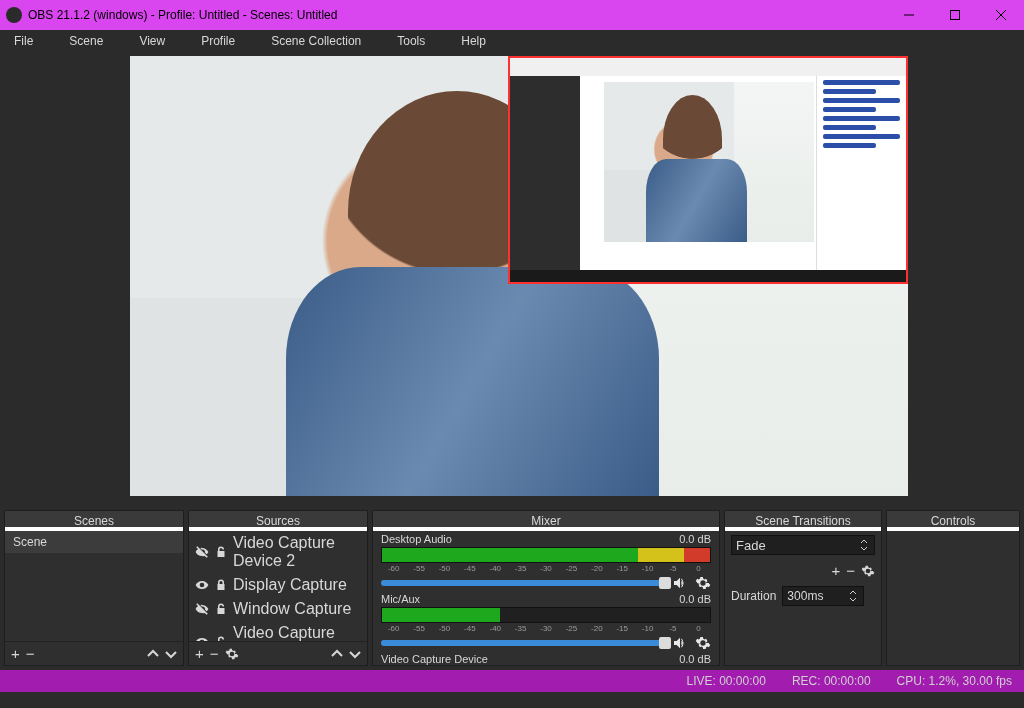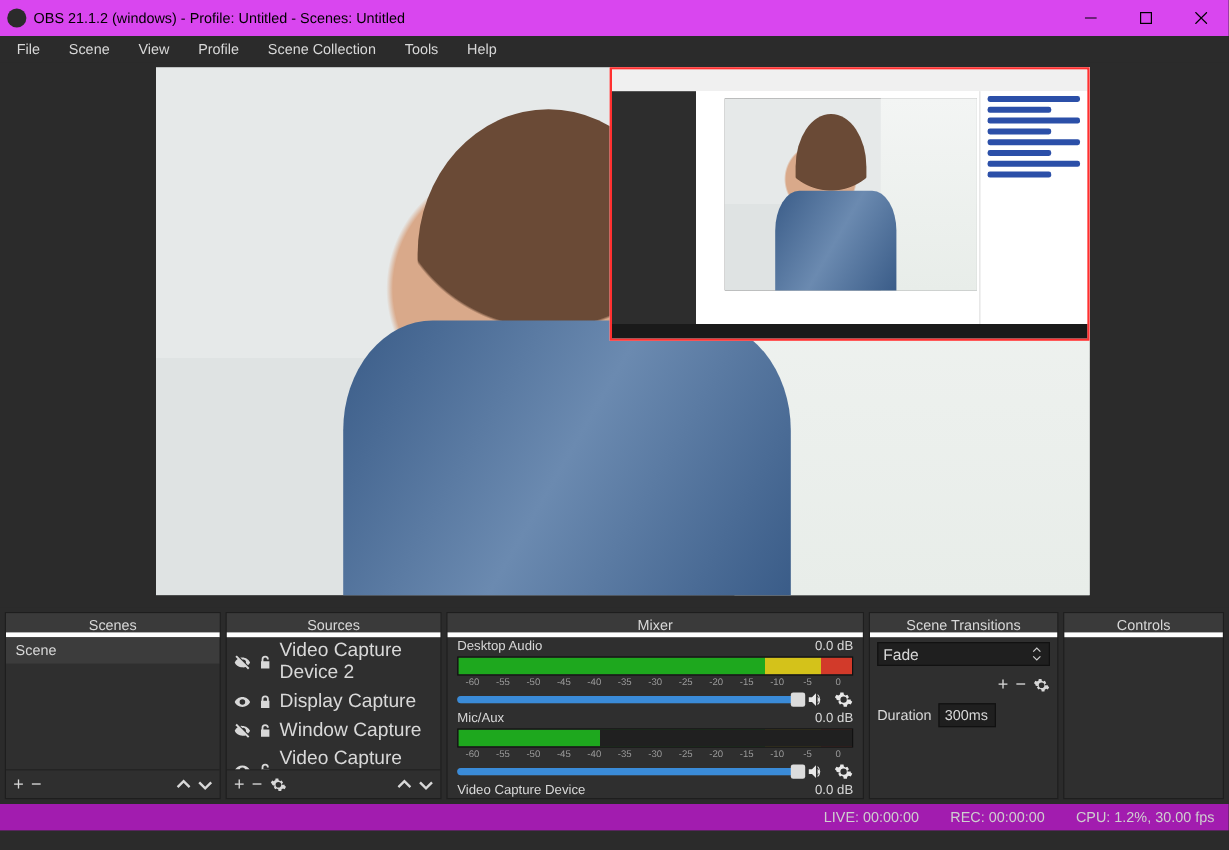--- a/index.html
+++ b/index.html
@@ -6,21 +6,21 @@
 html, body { width: 1024px; height: 708px; overflow: hidden; background: #2b2b2b; }
 
 
 .titlebar { height: 30px; background: #d946ef; display: flex; align-items: center; padding-left: 6px; }
 .titlebar .app-icon { width: 16px; height: 16px; border-radius: 50%; background: #2b2b2b; margin-right: 6px; }
 .titlebar .title { font-size: 12px; color: #000; flex: 1; }
 .winbtn { width: 46px; height: 30px; display: flex; align-items: center; justify-content: center; }
 .winbtn svg { stroke: #000; }
 
 
-.menubar { height: 22px; background: #2b2b2b; display: flex; align-items: center; gap: 8px; padding: 0 6px; }
+.menubar { height: 22px; background: #2b2b2b; display: flex; align-items: center; gap: 20px; padding: 0 6px; }
 .menubar .item { color: #d8d8d8; font-size: 12px; padding: 2px 8px; }
 
 
 .preview-area { height: 454px; background: #2b2b2b; position: relative; }
 .preview-canvas { position: absolute; left: 130px; top: 4px; width: 778px; height: 440px; background: #1a1a1a; }
 
 .cam {
   position:absolute; inset:0;
   background:
     radial-gradient(circle at 38% 42%, #d9a98a 0 18%, transparent 19%),
@@ -74,21 +74,21 @@
 .meter .mask { position:absolute; top:0; right:0; bottom:0; background:#202020; }
 .ticks-row { display:flex; justify-content:space-between; font-size:8px; color:#9a9a9a; margin-top:1px; flex-wrap: nowrap; overflow: hidden; }
 .ticks-row span { flex: 1; text-align: center; white-space: nowrap; }
 .slider-row { display:flex; align-items:center; gap:6px; margin-top:2px; }
 .slider { flex:1; height:6px; background:#4a4a4a; border-radius:3px; position:relative; }
 .slider .fill { position:absolute; left:0; top:0; bottom:0; background:#3a8bd8; border-radius:3px; }
 .slider .thumb { position:absolute; top:-3px; width:12px; height:12px; background:#dcdcdc; border-radius:2px; transform:translateX(-50%); }
 
 .trans-row { display:flex; align-items:center; gap:6px; padding:4px 6px; }
 .trans-select { flex:1; height:20px; background:#1f1f1f; border:1px solid #111; color:#d8d8d8; font-size:13px; padding:0 4px; display:flex; align-items:center; justify-content:space-between; }
-.trans-spin { width:48px; height:20px; background:#1f1f1f; border:1px solid #111; color:#d8d8d8; font-size:12px; padding:0 4px; display:flex; align-items:center; }
+.trans-spin { width:82px; height:20px; background:#1f1f1f; border:1px solid #111; color:#d8d8d8; font-size:12px; padding:0 4px; display:flex; align-items:center; }
 .trans-label { color:#d8d8d8; font-size:12px; }
 
 .ctrl-btn { display:block; width: calc(100% - 8px); margin:3px 4px; height:20px;
   background:#4a4a4a; border:1px solid #2a2a2a; color:#e5e5e5; font-size:12px; text-align:center; line-height:18px; border-radius:2px; }
 
 
 .statusbar { height: 22px; background: #a21caf; color:#cfcfcf; font-size:12px;
   display:flex; justify-content:flex-end; align-items:center; gap:26px; padding:0 12px; }
 </style>
 </head>

